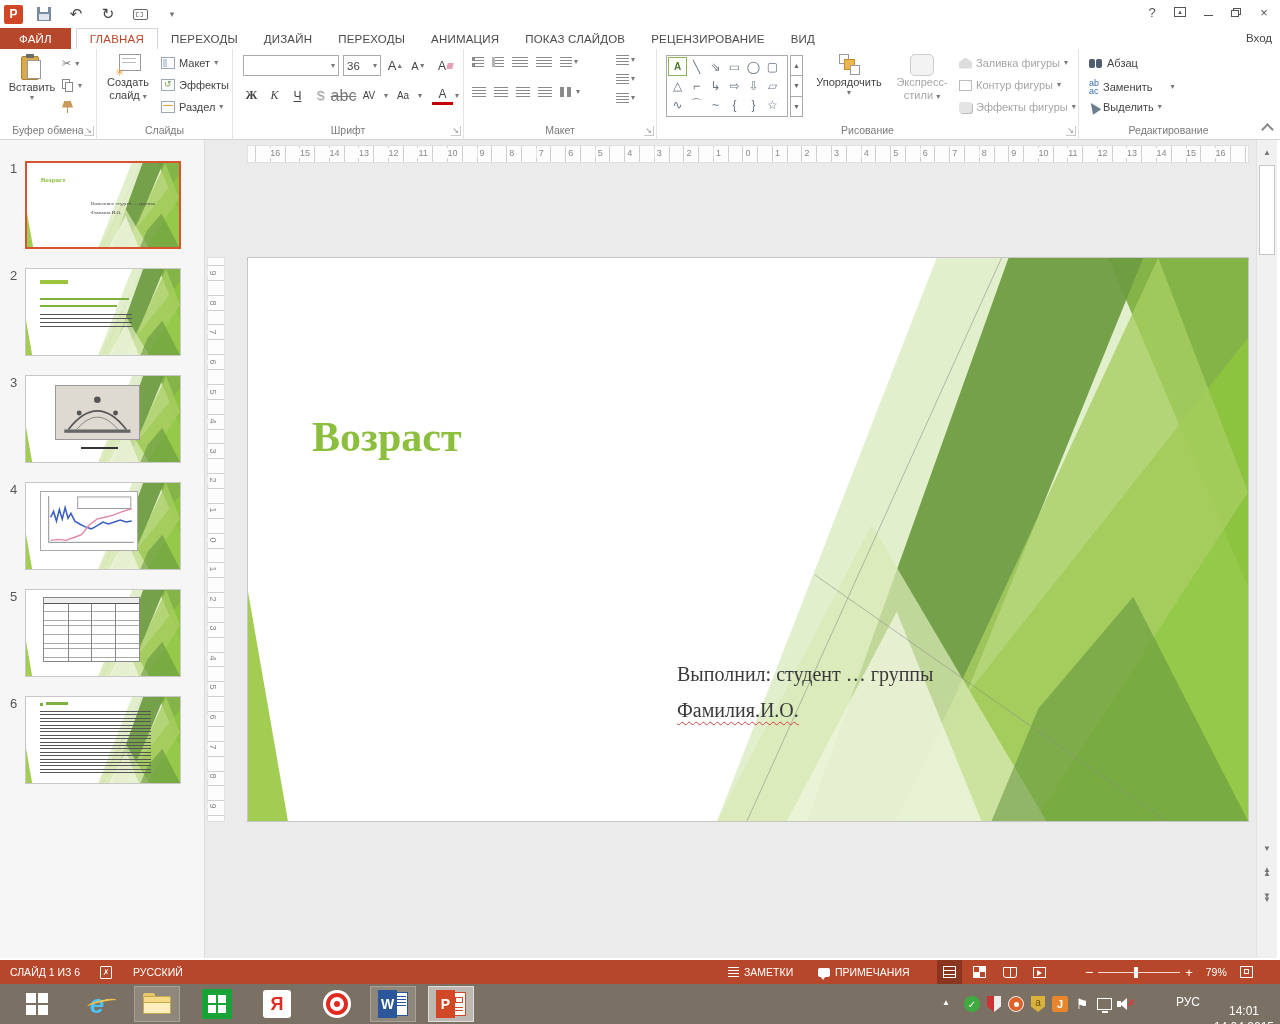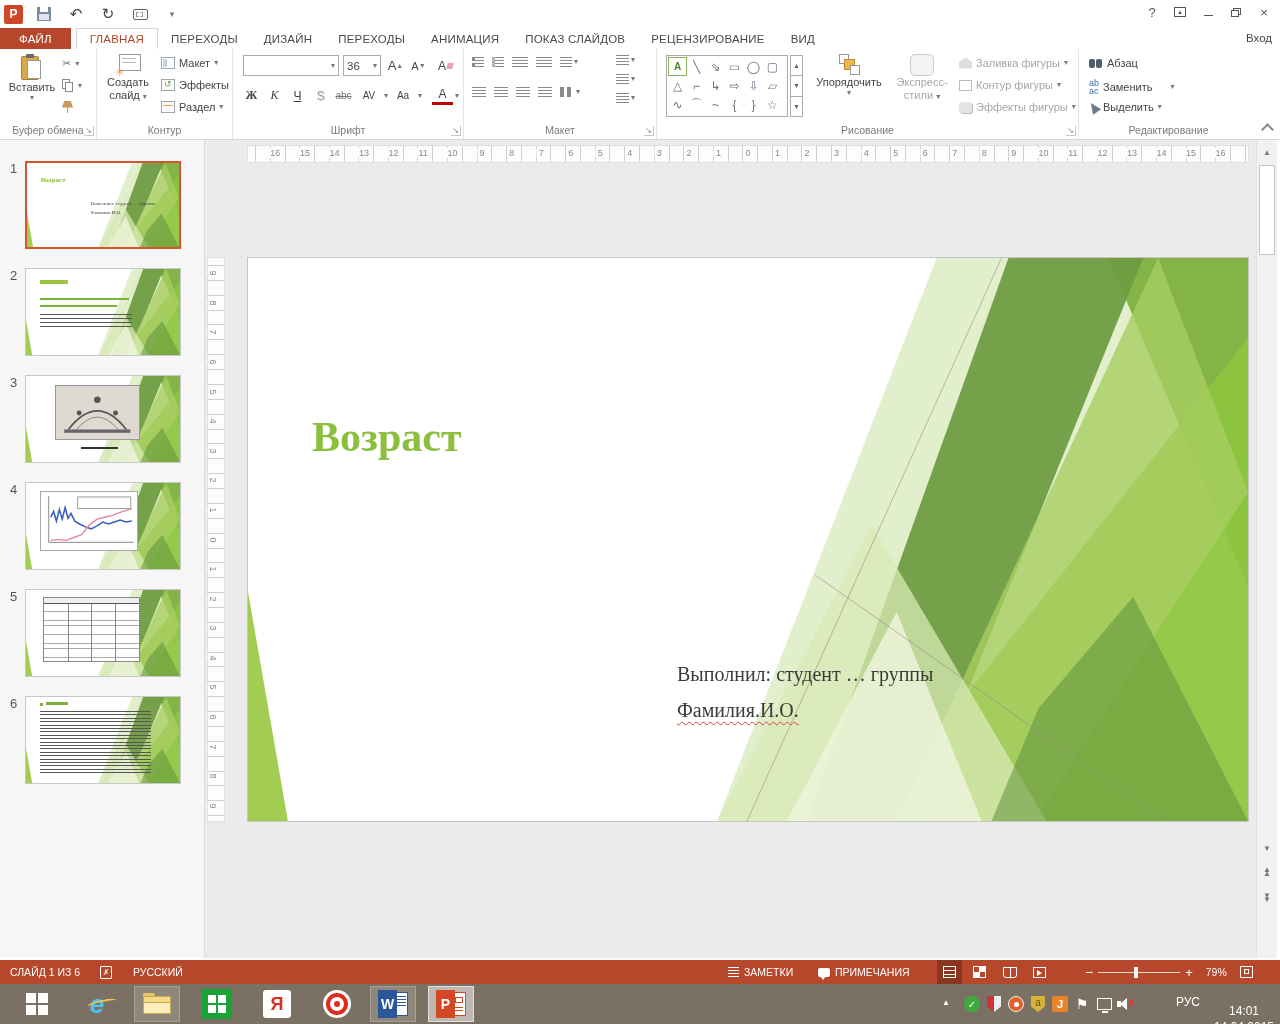--- a/index.html
+++ b/index.html
@@ -187,41 +187,41 @@
           </span>
           <span>Эффекты</span>
         </div>
       <div class="smallbtn" style="left:64px;top:52px;">
           <span class="micon">
             <span style="position:absolute;left:1px;top:3px;width:10px;height:1px;background:#e2a33d;"></span>
           </span>
           <span>Раздел</span>
           <span class="dd">▾</span>
         </div>
-      <div class="glabel">Контур</div>
+      <div class="glabel">Слайды</div>
     </div>
 
     <div class="rgroup" style="left:233px;width:231px;">
       <div class="combo" style="left:10px;top:6px;width:96px;">
         <span></span>
           <span class="dd">▾</span>
       </div>
       <div class="combo" style="left:110px;top:6px;width:38px;">
         <span>36</span>
           <span class="dd">▾</span>
       </div>
       <div class="fbtn" style="position:absolute;left:152px;top:6px;font-size:13px;">А<span style="font-size:7px;vertical-align:top;color:#777;">▲</span></div>
       <div class="fbtn" style="position:absolute;left:175px;top:6px;font-size:11px;">А<span style="font-size:7px;vertical-align:top;color:#777;">▼</span></div>
       <div class="fbtn" style="position:absolute;left:202px;top:6px;">А<span style="width:6px;height:6px;background:#e8a0b4;display:inline-block;margin-left:1px;transform:skewX(-15deg);"></span></div>
       <div id="font-row2" style="position:absolute;left:8px;top:36px;display:flex;align-items:center;gap:2px;">
           <div class="fbtn" style="font-weight: bold; font-family: &quot;Liberation Serif&quot;, serif;">Ж</div>
           <div class="fbtn" style="font-style: italic; font-family: &quot;Liberation Serif&quot;, serif;">К</div>
           <div class="fbtn" style="text-decoration: underline;">Ч</div>
           <div class="fbtn" style="color: rgb(154, 154, 154); text-shadow: rgb(204, 204, 204) 1px 1px 1px;">S</div>
-          <div class="fbtn" style="text-decoration: line-through; font-size: 10px; color: rgb(119, 119, 119);">abc</div>
+          <div class="fbtn" style="text-decoration: line-through; font-size: 16px; color: rgb(119, 119, 119);">abc</div>
           <div class="fbtn" style="font-size: 10px; width: 26px;">AV</div>
           <span class="dd">▾</span>
           <div class="fbtn" style="font-size: 10px; width: 26px;">Aa</div>
           <span class="dd">▾</span>
           <div class="fbtn" style="border-bottom: 3px solid rgb(192, 0, 0); height: 18px; margin-left: 8px;">А</div>
           <span class="dd">▾</span>
         </div>
       <div class="glabel">Шрифт</div>
       <div class="launcher">↘</div>
     </div>

